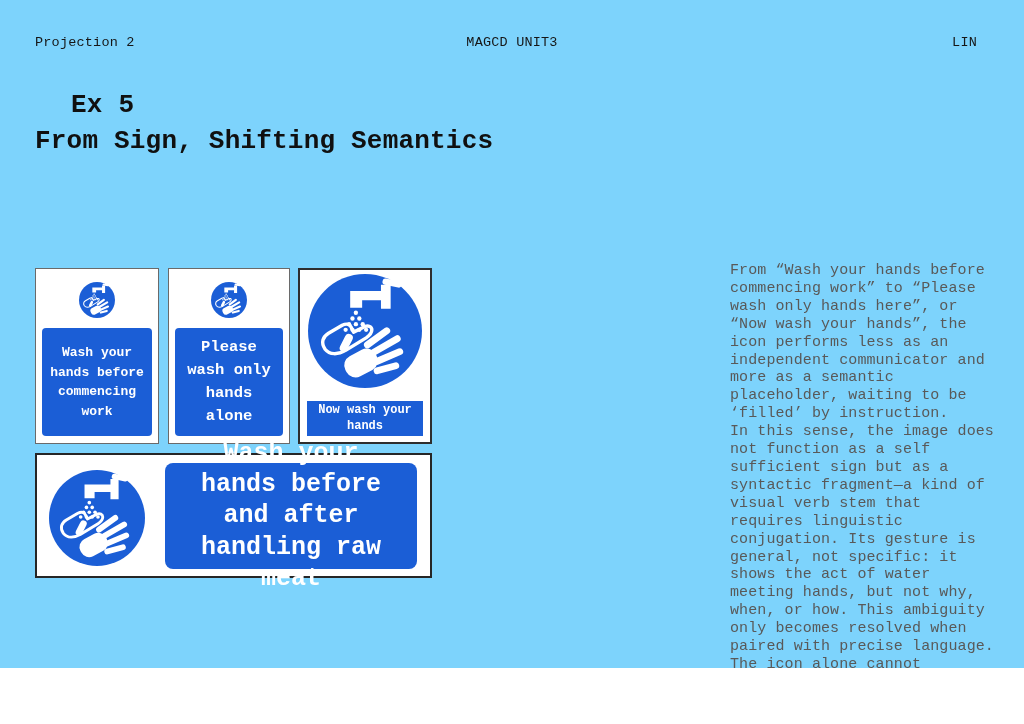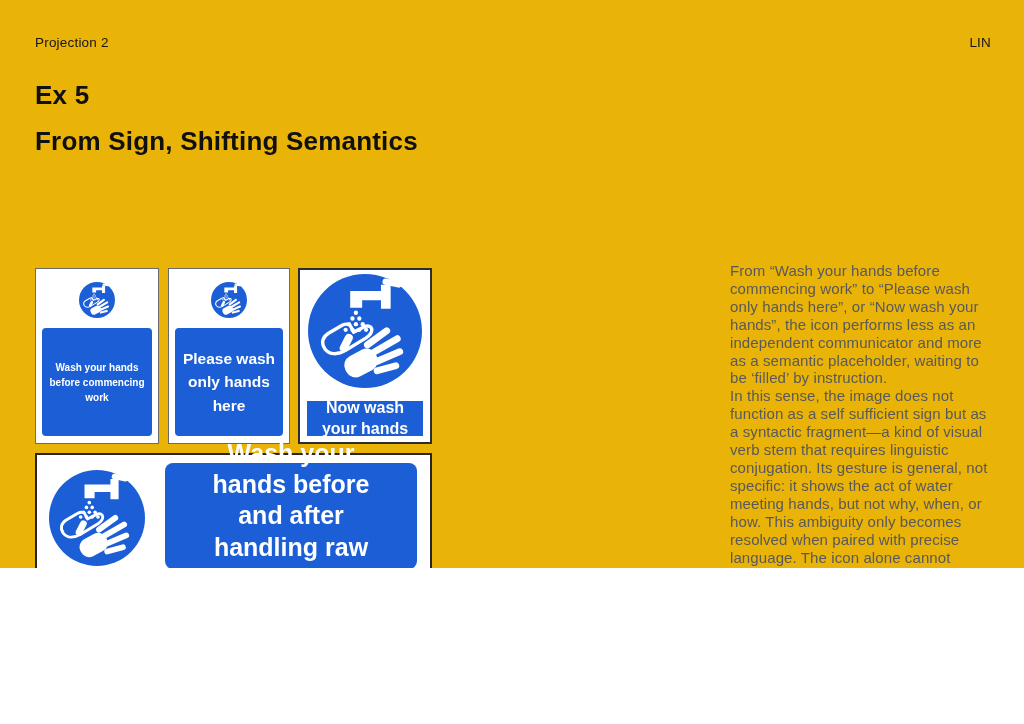--- a/index.html
+++ b/index.html
@@ -1,44 +1,44 @@
 <!DOCTYPE html>
 <html style="--sign-blue: #1B5ED6;"><head>
 <meta charset="utf-8">
 <style>
   html,body{margin:0;padding:0;background:#ffffff;}
   .page{
-    position:relative;width:1024px;height:568px;background:#eab308;
-    font-family:Liberation Sans, sans-serif;overflow:hidden;color:#111;
+    position:relative;width:1024px;height:668px;background:#7dd3fc;
+    font-family:Liberation Mono, monospace;overflow:hidden;color:#111;
   }
   
   .hdr{position:absolute;top:35px;font-size:13.5px;letter-spacing:.2px;color:#161616;}
   .hdr-left{left:35px;}
   .hdr-center{left:0;right:0;text-align:center;}
-  .hdr-right{right:33px;text-align:center;}
+  .hdr-right{right:47px;text-align:center;}
   
   .title{position:absolute;left:35px;font-weight:bold;font-size:26px;color:#101010;letter-spacing:.2px;}
-  .title-1{top:80px;}
+  .title-1{top:90px;margin-left:36px;}
   .title-2{top:126px;}
   
   .sign{position:absolute;background:#fff;box-sizing:border-box;}
   .sign-1{left:35px;top:268px;width:124px;height:176px;border:1px solid #6a6a6a;}
   .sign-2{left:168px;top:268px;width:122px;height:176px;border:1px solid #6a6a6a;}
   .sign-3{left:298px;top:268px;width:134px;height:176px;border:2px solid #2e2e2e;}
   .sign-4{left:35px;top:453px;width:397px;height:125px;border:2px solid #262626;}
   .icon-small{position:absolute;left:50%;transform:translateX(-50%);top:13px;width:36px;height:36px;}
   .icon-big{position:absolute;left:50%;transform:translateX(-50%);top:4px;width:114px;height:114px;}
   .icon-h{position:absolute;left:12px;top:15px;width:96px;height:96px;}
   .bluebox{
     position:absolute;background:var(--sign-blue,#1B5ED6);color:#fff;font-weight:bold;
     display:flex;align-items:center;justify-content:center;text-align:center;box-sizing:border-box;
   }
-  .bb-1{left:6px;right:6px;top:59px;bottom:7px;border-radius:4px;font-size:10px;line-height:1.5;padding:2px 3px;}
+  .bb-1{left:6px;right:6px;top:59px;bottom:7px;border-radius:4px;font-size:13px;line-height:1.5;padding:2px 3px;}
   .bb-2{left:6px;right:6px;top:59px;bottom:7px;border-radius:4px;font-size:15.5px;line-height:1.5;padding:2px 3px;}
-  .bb-3{left:7px;right:7px;top:131px;bottom:6px;font-size:16px;line-height:1.3;padding:1px 2px;}
+  .bb-3{left:7px;right:7px;top:131px;bottom:6px;font-size:12px;line-height:1.3;padding:1px 2px;}
   .bb-4{left:128px;right:13px;top:8px;bottom:7px;border-radius:8px;font-size:25px;line-height:1.25;padding:2px 23px;}
   
   .commentary{
     position:absolute;left:730px;top:262px;width:266px;
     font-size:15px;line-height:17.9px;color:#595959;white-space:pre-line;letter-spacing:.1px;
   }
   svg{display:block;}
 </style>
 </head>
 <body>
@@ -72,37 +72,38 @@
       <rect x="56" y="66" width="30" height="6" rx="3" transform="rotate(-2 56 66)"></rect>
       <rect x="55" y="74" width="28" height="6" rx="3" transform="rotate(5 55 74)"></rect>
       <rect x="52" y="81" width="23" height="6" rx="3" transform="rotate(13 52 81)"></rect>
     </g>
   </symbol>
 </svg>
 
 <div class="page">
 
   <div class="hdr hdr-left">Projection 2</div>
+  <div class="hdr hdr-center">MAGCD UNIT3</div>
   <div class="hdr hdr-right">LIN</div>
 
   <div class="title title-1">Ex 5</div>
   <div class="title title-2">From Sign, Shifting Semantics</div>
 
   <div class="sign sign-1">
     <svg class="icon-small" viewBox="0 0 100 100">
         <use href="#icon-wash"></use>
       </svg>
     <div class="bluebox bb-1">Wash your hands before commencing work</div>
   </div>
 
   <div class="sign sign-2">
     <svg class="icon-small" viewBox="0 0 100 100">
         <use href="#icon-wash"></use>
       </svg>
-    <div class="bluebox bb-2">Please wash only hands here</div>
+    <div class="bluebox bb-2">Please wash only hands alone</div>
   </div>
 
   <div class="sign sign-3">
     <svg class="icon-big" viewBox="0 0 100 100">
         <use href="#icon-wash"></use>
       </svg>
     <div class="bluebox bb-3">Now wash your hands</div>
   </div>
 
   <div class="sign sign-4">

